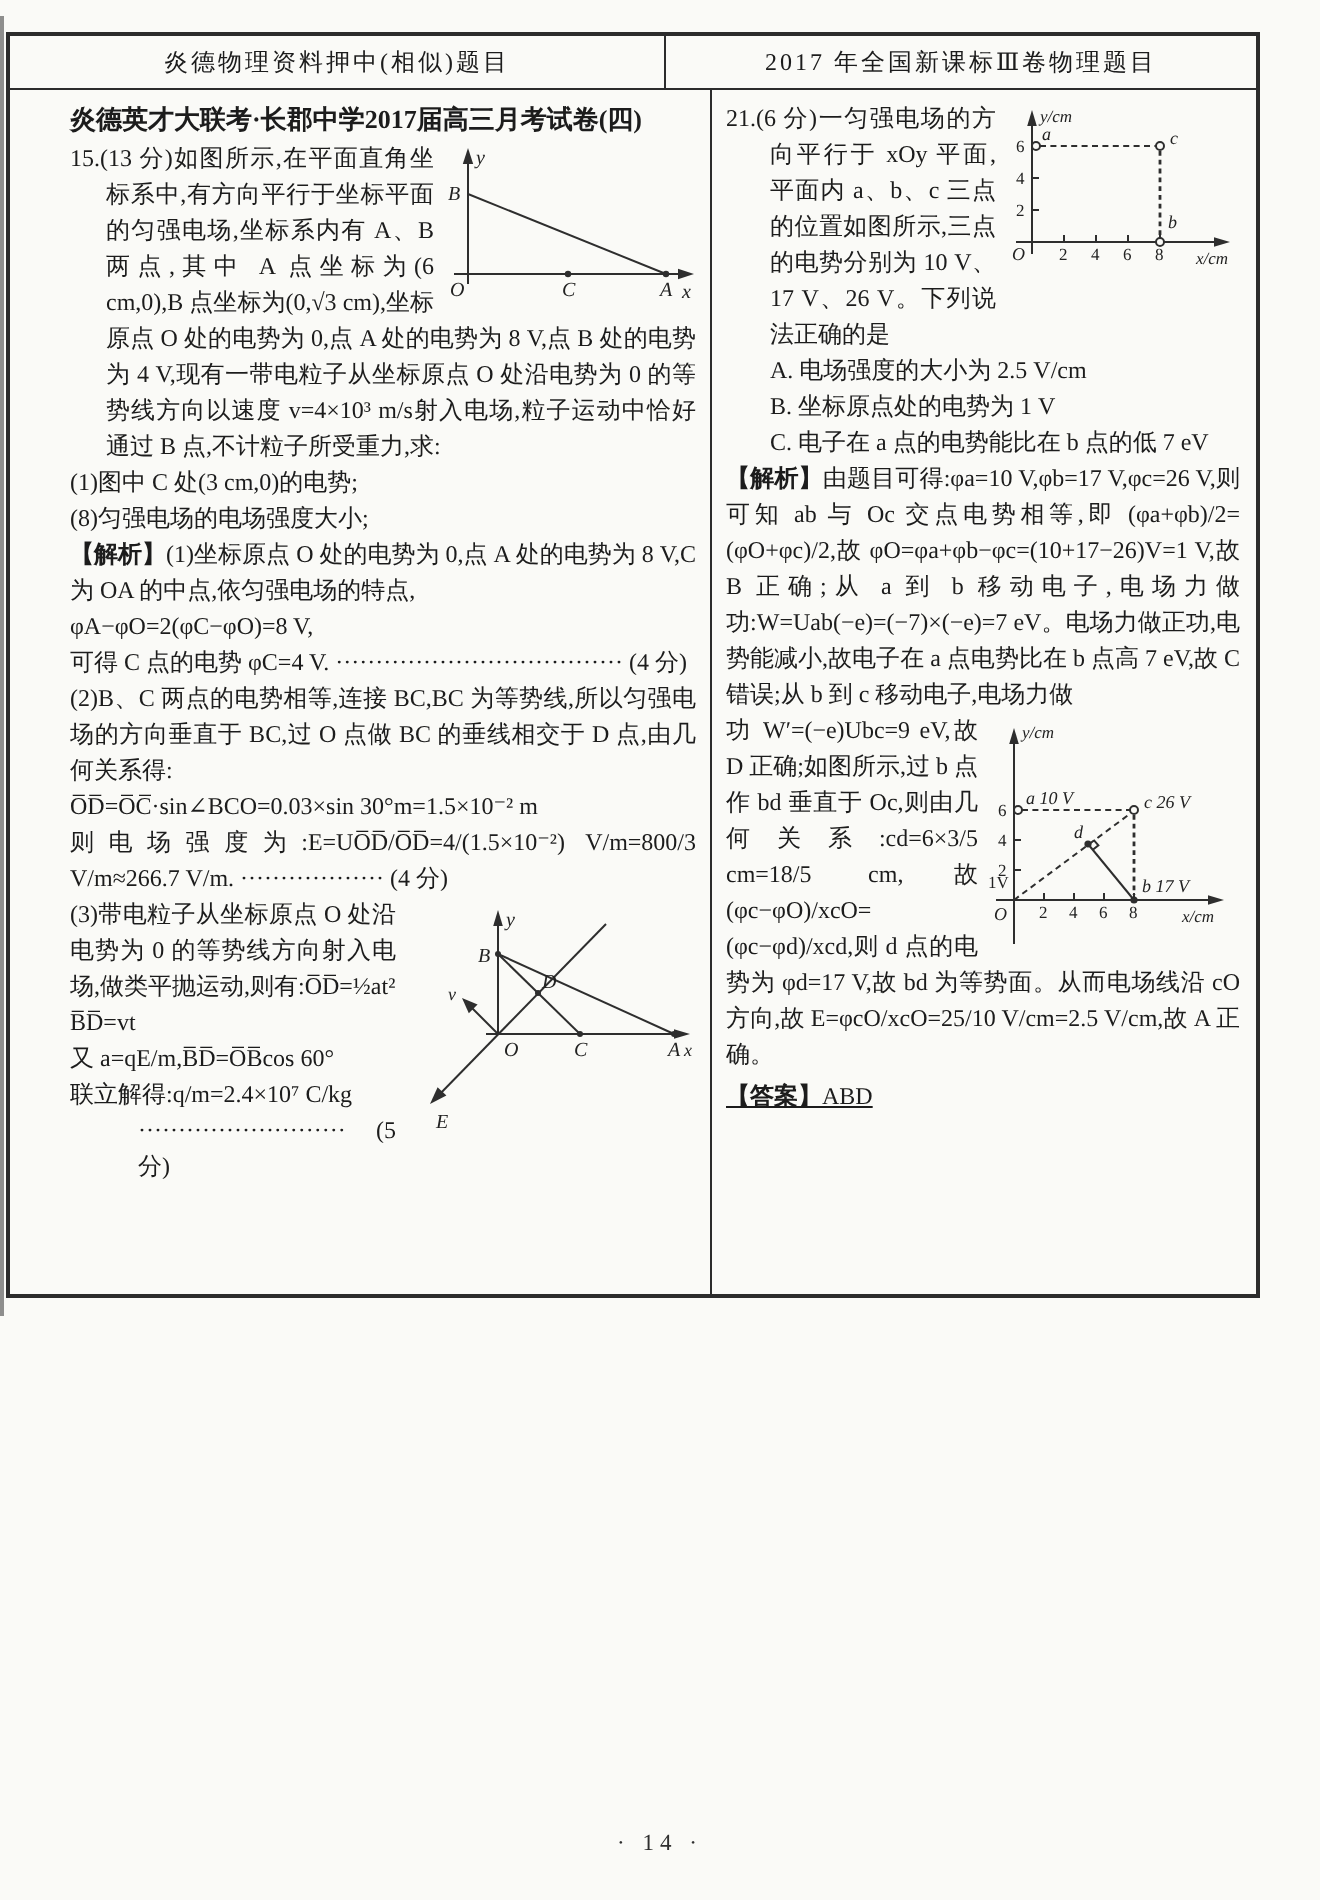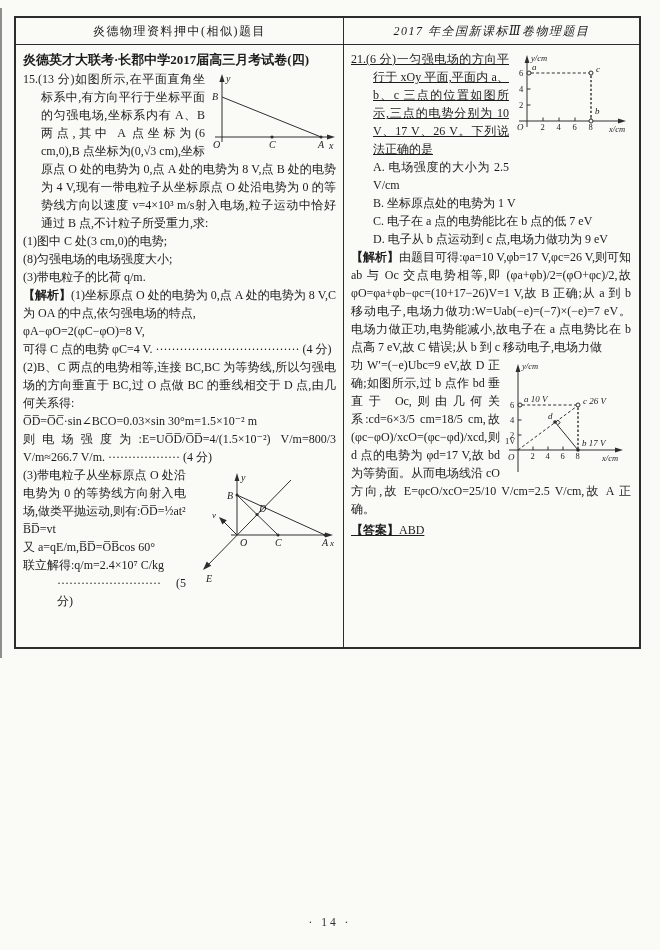--- a/index.html
+++ b/index.html
@@ -6,35 +6,35 @@
   html,body { width:660px; height:950px; }
   body {
     background:#fafaf7;
     font-family:"Liberation Serif","DejaVu Serif",serif;
     color:#1c1c1c;
     position:relative;
     overflow:hidden;
   }
   .scan-edge{ position:absolute; left:0; top:8px; width:2px; height:650px; background:#555; opacity:.65; }
   .sheet{
-    position:absolute; left:14px; top:16px; width:627px; height:633px;
+    position:absolute; left:3px; top:16px; width:627px; height:633px;
     border:2px solid #2c2c2c; display:flex; flex-direction:column; background:transparent;
   }
   .head-row{ display:flex; flex:0 0 27px; border-bottom:1.5px solid #2c2c2c; }
   .head-cell{ display:flex; align-items:center; justify-content:center; font-size:12px; letter-spacing:1.5px; }
   .head-left{ width:328px; border-right:1.5px solid #2c2c2c; }
-  .head-right{ flex:1;font-style:italic; }
-  .body-row{ display:flex; flex:1; min-height:0; }
+  .head-right{ flex:1; }
+  .body-row{ display:flex; flex:1; min-height:0;padding-left:23px; }
   .col{ overflow:hidden; }
   .col-left{ width:328px; border-right:1.5px solid #2c2c2c; padding:5px 7px 3px 7px; }
   .col-right{ flex:1; padding:5px 8px 3px 7px; }
   .exam-title{ font-size:13px; font-weight:bold; line-height:19px; margin-bottom:1px; white-space:nowrap; }
   p.txt{ font-size:12px; line-height:18px; text-align:justify; }
   .hang15{ padding-left:18px; text-indent:-18px; }
-  .hang21{ padding-left:22px; text-indent:-22px;text-decoration:underline; }
+  .hang21{ padding-left:22px; text-indent:-22px; }
   .ind18{ }
   .ind22{ margin-left:22px; }
   .dots-line{ margin-left:34px; }
   b.tag{ font-weight:bold; }
   .clearfix::after{ content:""; display:block; clear:both; }
   .fig{ float:right; }
   .fig-q15{ width:126px; height:78px; margin:2px 0 2px 5px; }
   .fig-sol15{ width:146px; height:142px; margin:2px 0 0 4px; }
   .fig-q21{ width:118px; height:106px; margin:1px 0 2px 4px; }
   .fig-sol21{ width:127px; height:122px; margin:2px 0 2px 4px; }
@@ -85,21 +85,20 @@
             <text class="var" x="2" y="28">B</text>
             <text class="var" x="3" y="76">O</text>
             <text class="var" x="59" y="76">C</text>
             <text class="var" x="108" y="76">A</text>
             <text class="var" x="119" y="77">x</text>
           </svg>
         </div>
         <p class="txt hang15">15.(13 分)如图所示,在平面直角坐标系中,有方向平行于坐标平面的匀强电场,坐标系内有 A、B 两点,其中 A 点坐标为(6 cm,0),B 点坐标为(0,√3 cm),坐标原点 O 处的电势为 0,点 A 处的电势为 8 V,点 B 处的电势为 4 V,现有一带电粒子从坐标原点 O 处沿电势为 0 的等势线方向以速度 v=4×10³ m/s射入电场,粒子运动中恰好通过 B 点,不计粒子所受重力,求:</p>
         <p class="txt ind18">(1)图中 C 处(3 cm,0)的电势;</p>
         <p class="txt ind18">(8)匀强电场的电场强度大小;</p>
-        <p class="txt ind18">(3)带电粒子的比荷 q/m.</p>
       </div>
 
       <div>
         <p class="txt"><b class="tag">【解析】</b><span>(1)坐标原点 O 处的电势为 0,点 A 处的电势为 8 V,C 为 OA 的中点,依匀强电场的特点,</span></p>
         <p class="txt">φA−φO=2(φC−φO)=8 V,</p>
         <p class="txt">可得 C 点的电势 φC=4 V. ···································· (4 分)</p>
         <p class="txt">(2)B、C 两点的电势相等,连接 BC,BC 为等势线,所以匀强电场的方向垂直于 BC,过 O 点做 BC 的垂线相交于 D 点,由几何关系得:</p>
         <p class="txt">O̅D̅=O̅C̅·sin∠BCO=0.03×sin 30°m=1.5×10⁻² m</p>
         <p class="txt">则电场强度为:E=UO̅D̅/O̅D̅=4/(1.5×10⁻²) V/m=800/3 V/m≈266.7 V/m. ·················· (4 分)</p>
 
@@ -189,21 +188,20 @@
             <text class="tick" x="75.5" y="79">8</text>
             <text class="tick" x="6" y="57">2</text>
             <text class="tick" x="6" y="41">4</text>
             <text class="tick" x="6" y="25">6</text>
           </svg>
         </div>
         <p class="txt hang21">21.(6 分)一匀强电场的方向平行于 xOy 平面,平面内 a、b、c 三点的位置如图所示,三点的电势分别为 10 V、17 V、26 V。下列说法正确的是</p>
         <p class="txt ind22">A. 电场强度的大小为 2.5 V/cm</p>
         <p class="txt ind22">B. 坐标原点处的电势为 1 V</p>
         <p class="txt ind22">C. 电子在 a 点的电势能比在 b 点的低 7 eV</p>
-        <p class="txt ind22">D. 电子从 b 点运动到 c 点,电场力做功为 9 eV</p>
       </div>
 
       <div>
         <p class="txt"><b class="tag">【解析】</b><span>由题目可得:φa=10 V,φb=17 V,φc=26 V,则可知 ab 与 Oc 交点电势相等,即 (φa+φb)/2=(φO+φc)/2,故 φO=φa+φb−φc=(10+17−26)V=1 V,故 B 正确;从 a 到 b 移动电子,电场力做功:W=Uab(−e)=(−7)×(−e)=7 eV。电场力做正功,电势能减小,故电子在 a 点电势比在 b 点高 7 eV,故 C 错误;从 b 到 c 移动电子,电场力做</span></p>
 
         <div class="clearfix">
           <div class="fig fig-sol21">
             <svg viewBox="0 0 127 122">
               <g>
                 <line x1="14" y1="114" x2="14" y2="10"></line>

